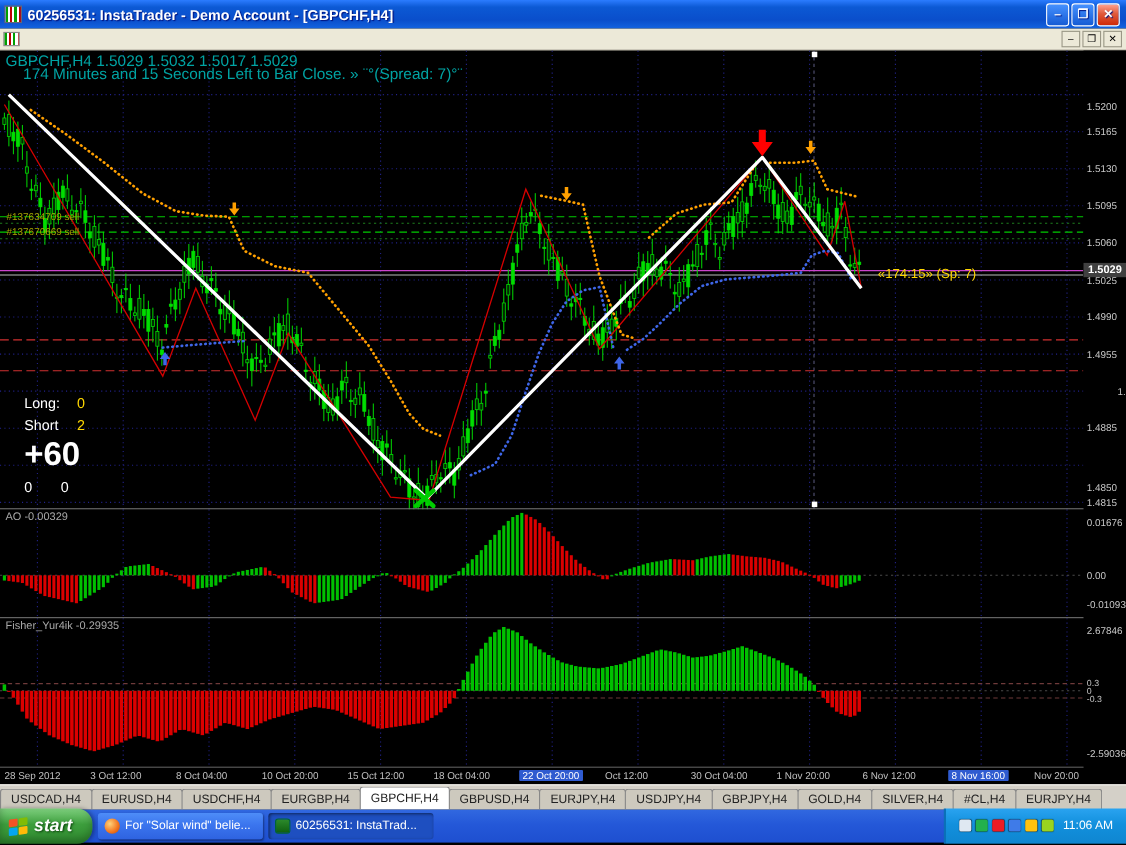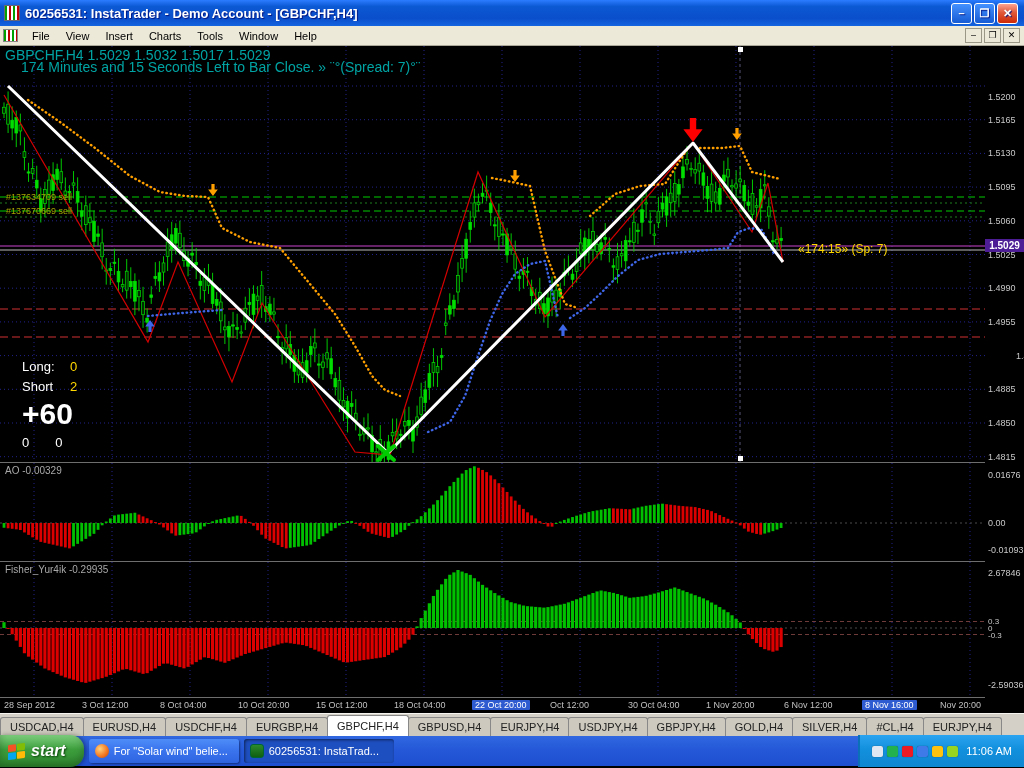--- a/index.html
+++ b/index.html
@@ -105,21 +105,20 @@
     <span class="title-text">60256531: InstaTrader - Demo Account - [GBPCHF,H4]</span>
     <span class="tb-btns">
       <span class="tb-btn">–</span>
       <span class="tb-btn">❐</span>
       <span class="tb-btn close">✕</span>
     </span>
   </div>
 
   <div class="menubar">
     <span class="mdi-icon"></span>
-    <span id="menuItems"><span class="menu-item">File</span><span class="menu-item">View</span><span class="menu-item">Insert</span><span class="menu-item">Charts</span><span class="menu-item">Tools</span><span class="menu-item">Window</span><span class="menu-item">Help</span></span>
     <span class="mdi-btns">
       <span class="mdi-btn">–</span>
       <span class="mdi-btn">❐</span>
       <span class="mdi-btn">✕</span>
     </span>
   </div>
 
   <div class="chart">
     <svg id="mainSvg" width="985" height="417">
         <line x1="0" y1="40" x2="985" y2="40" stroke="#22228c" stroke-dasharray="1,3"></line>
@@ -997,40 +996,40 @@
       <div class="p-zeros">
         <span>0</span>
         <span>0</span>
       </div>
     </div>
 
     <div class="ind-title ao-t">AO -0.00329</div>
     <div class="ind-title f-t">Fisher_Yur4ik -0.29935</div>
 
     <div class="price-axis" id="priceAxis">
-      <div class="price-badge" id="priceBadge" style="background: #4c1d95;">1.5029</div>
+      <div class="price-badge" id="priceBadge" style="background: #404040;">1.5029</div>
       <div class="ax-lbl" style="top:424px">0.01676</div>
       <div class="ax-lbl" style="top:472px">0.00</div>
       <div class="ax-lbl" style="top:499px">-0.01093</div>
       <div class="ax-lbl" style="top:522px">2.67846</div>
       <div class="ax-lbl ax-sm" style="top:571px">0.3</div>
       <div class="ax-lbl ax-sm" style="top:578px">0</div>
       <div class="ax-lbl ax-sm" style="top:585px">-0.3</div>
       <div class="ax-lbl" style="top:634px">-2.59036</div>
     <div class="ax-lbl" style="top: 35px; margin-top: 11px;">1.5200</div>
         <div class="ax-lbl" style="top: 68.7px;">1.5165</div>
         <div class="ax-lbl" style="top: 102.4px;">1.5130</div>
         <div class="ax-lbl" style="top: 136.1px;">1.5095</div>
         <div class="ax-lbl" style="top: 169.8px;">1.5060</div>
         <div class="ax-lbl" style="top: 203.5px;">1.5025</div>
         <div class="ax-lbl" style="top: 237.2px;">1.4990</div>
         <div class="ax-lbl" style="top: 270.9px;">1.4955</div>
         <div class="ax-lbl" style="top: 304.6px; margin-left: 28px;">1.4920</div>
         <div class="ax-lbl" style="top: 338.3px;">1.4885</div>
-        <div class="ax-lbl" style="top: 372px;">1.4850</div>
+        <div class="ax-lbl" style="top: 392px;">1.4850</div>
         <div class="ax-lbl" style="top: 405.7px;">1.4815</div>
       </div>
 
     <div class="time-axis" id="timeAxis">
         <span class="t-lbl" style="left: 4px;">28 Sep 2012</span>
         <span class="t-lbl" style="left: 82px;">3 Oct 12:00</span>
         <span class="t-lbl" style="left: 160px;">8 Oct 04:00</span>
         <span class="t-lbl" style="left: 238px;">10 Oct 20:00</span>
         <span class="t-lbl" style="left: 316px;">15 Oct 12:00</span>
         <span class="t-lbl" style="left: 394px;">18 Oct 04:00</span>

